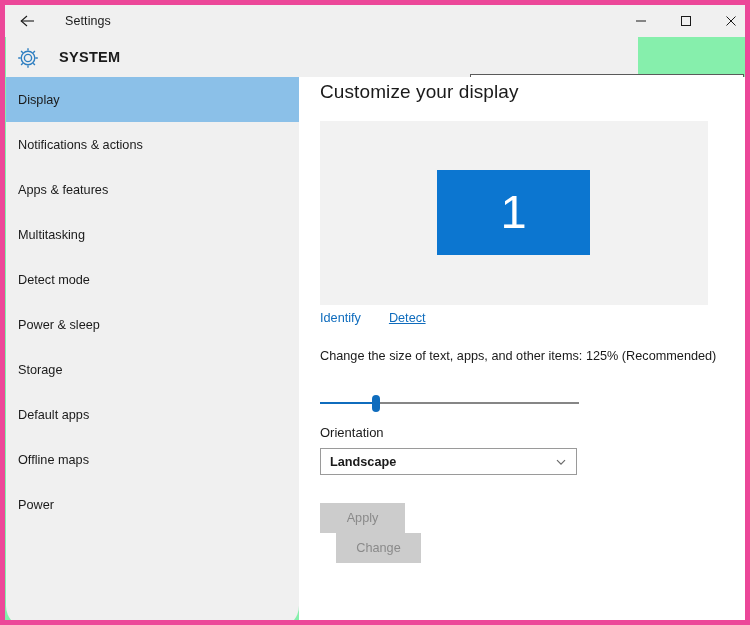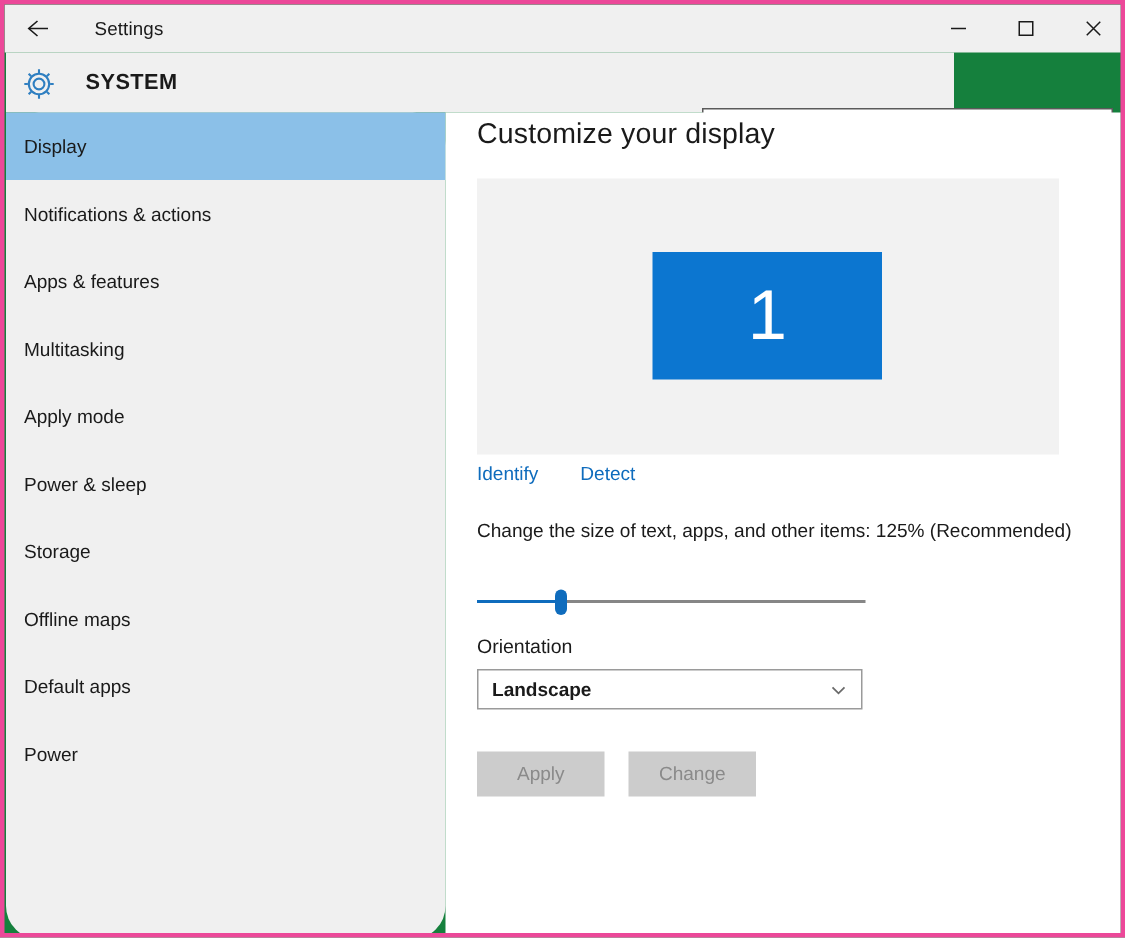--- a/index.html
+++ b/index.html
@@ -7,22 +7,22 @@
     margin: 0; padding: 0;
     width: 750px; height: 625px;
     background: #ffffff;
     font-family: "Liberation Sans", sans-serif;
     -webkit-font-smoothing: antialiased;
   }
   #window {
     position: absolute;
     left: 0; top: 0;
     width: 750px; height: 625px;
-    background: #15803d;
-    border: 3px solid #ec4899;
+    background: #86efac;
+    border: 5px solid #ec4899;
     overflow: hidden;
   }
 
   
   #titlebar {
     position: absolute;
     left: 0; top: 0;
     width: 748px; height: 32px;
     background: #f0f0f0;
     display: flex;
@@ -160,21 +160,21 @@
     left: 21px; top: 234px;
     display: flex;
     align-items: center;
   }
   .link {
     color: #0f6cbd;
     font-size: 12.7px;
     cursor: pointer;
     text-decoration: none;
   }
-  #detect-link { margin-left: 28px; }
+  #detect-link { margin-left: 28px; text-decoration: underline; }
 
   #scale-label {
     position: absolute;
     left: 21px; top: 270px;
     width: 400px;
     font-size: 12.7px;
     color: #1a1a1a;
     line-height: 19px;
   }
   #scale-slider {
@@ -228,20 +228,21 @@
   }
   #orientation-chevron {
     width: 30px; height: 25px;
     display: flex; align-items: center; justify-content: center;
   }
 
   #button-row {
     position: absolute;
     left: 21px; top: 426px;
     display: flex;
+    flex-direction: column;
   }
   .dialog-btn {
     width: 85px; height: 30px;
     background: #cccccc;
     border: 0;
     font-family: "Liberation Sans", sans-serif;
     font-size: 12.7px;
     color: #8a8a8a;
     cursor: default;
   }
@@ -316,33 +317,33 @@
     <div class="nav-item">
       <span>Notifications &amp; actions</span>
     </div>
     <div class="nav-item">
       <span>Apps &amp; features</span>
     </div>
     <div class="nav-item">
       <span>Multitasking</span>
     </div>
     <div class="nav-item">
-      <span>Apply mode</span>
+      <span>Detect mode</span>
     </div>
     <div class="nav-item">
       <span>Power &amp; sleep</span>
     </div>
     <div class="nav-item">
       <span>Storage</span>
     </div>
     <div class="nav-item">
+      <span>Default apps</span>
+    </div>
+    <div class="nav-item">
       <span>Offline maps</span>
-    </div>
-    <div class="nav-item">
-      <span>Default apps</span>
     </div>
     <div class="nav-item">
       <span>Power</span>
     </div>
   </div>
 
   <div id="content">
 
     <div id="page-title">Customize your display</div>
 

